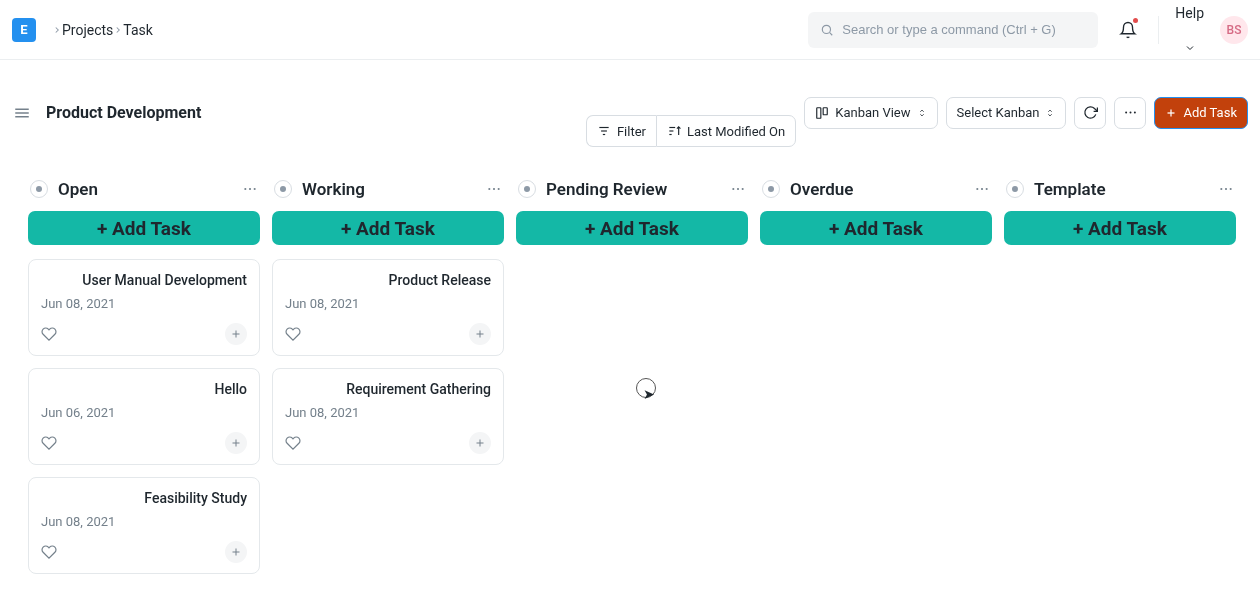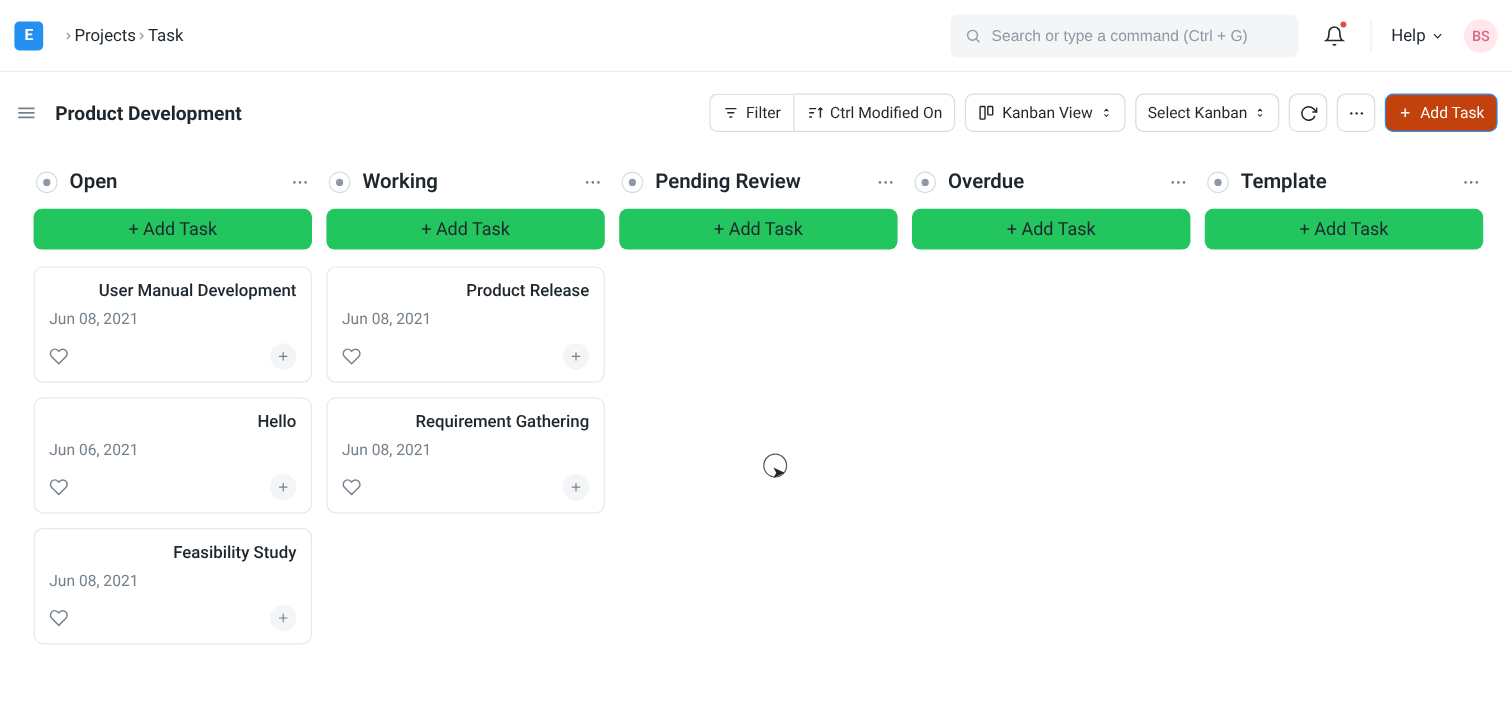--- a/index.html
+++ b/index.html
@@ -53,21 +53,21 @@
   }
   .search-wrap input::placeholder { color: #8d99a6; }
 
   .icon-btn {
     width: 28px; height: 28px;
     display: flex; align-items: center; justify-content: center;
     color: #1f272e;
     cursor: pointer;
   }
   .divider-v { width: 1px; height: 28px; background: #ebeef0; }
-  .help-btn { display: flex; align-items: center; gap: 4px; cursor: pointer; }
+  .help-btn { display: flex; align-items: center; gap: 21px; cursor: pointer; flex-direction: column; }
   .avatar {
     width: 28px; height: 28px;
     border-radius: 50%;
     background: #ffe7ec;
     color: #d66b85;
     font-size: 12px;
     font-weight: 500;
     display: flex; align-items: center; justify-content: center;
   }
   .bell-dot {
@@ -113,21 +113,21 @@
     font-size: 13px;
     color: #1f272e;
     cursor: pointer;
   }
   .btn.icon-only { padding: 0; width: 32px; justify-content: center; }
   .btn.primary {
     background: #c2410c;
     border-color: #2490ef;
     color: #fff;
   }
-  .btn-group { display: flex; }
+  .btn-group { display: flex; margin-top: 37px; }
   .btn-group .btn:first-child { border-radius: 7px 0 0 7px; border-right: none; }
   .btn-group .btn:last-child  { border-radius: 0 7px 7px 0; }
 
   
   .board {
     display: flex;
     gap: 12px;
     padding: 0 8px 8px 28px;
     overflow-x: auto;
   }
@@ -150,30 +150,31 @@
     margin-right: 10px;
   }
   .status-dot .inner {
     width: 6px; height: 6px; border-radius: 50%;
     background: #8d99a6;
   }
   .col-name { font-size: 17px; font-weight: 600; flex: 1; }
   .col-menu { color: #74808b; cursor: pointer; font-size: 18px; letter-spacing: 1px; }
 
   .add-task-slot {
-    background: #22c55e;
+    background: #14b8a6;
     border-radius: 7px;
     height: 34px;
     display: flex;
     align-items: center;
     justify-content: center;
     color: #1f272e;
-    font-size: 15px;
+    font-size: 19px;
     cursor: pointer;
     margin-bottom: 14px;
+    font-weight: bold;
   }
 
   .card {
     border: 1px solid #e4e8eb;
     border-radius: 8px;
     padding: 12px 12px 10px 12px;
     margin-bottom: 12px;
     background: #fff;
   }
   .card-title { font-size: 14px; font-weight: 500; margin-bottom: 8px; text-align: right; }
@@ -289,21 +290,21 @@
       <div class="btn">
         <span>
           <svg width="14" height="14" viewBox="0 0 24 24" fill="none" stroke="currentColor" stroke-width="2">
               <line x1="4" y1="6" x2="14" y2="6"></line>
               <line x1="4" y1="12" x2="11" y2="12"></line>
               <line x1="4" y1="18" x2="8" y2="18"></line>
               <polyline points="17 8 20 5 23 8"></polyline>
               <line x1="20" y1="5" x2="20" y2="19"></line>
             </svg>
         </span>
-        <span>Ctrl Modified On</span>
+        <span>Last Modified On</span>
       </div>
     </div>
 
     <div class="btn">
       <span>
         <svg width="14" height="14" viewBox="0 0 24 24" fill="none" stroke="currentColor" stroke-width="2">
             <rect x="3" y="3" width="7" height="18" rx="1"></rect>
             <rect x="14" y="3" width="7" height="12" rx="1"></rect>
           </svg>
       </span>

